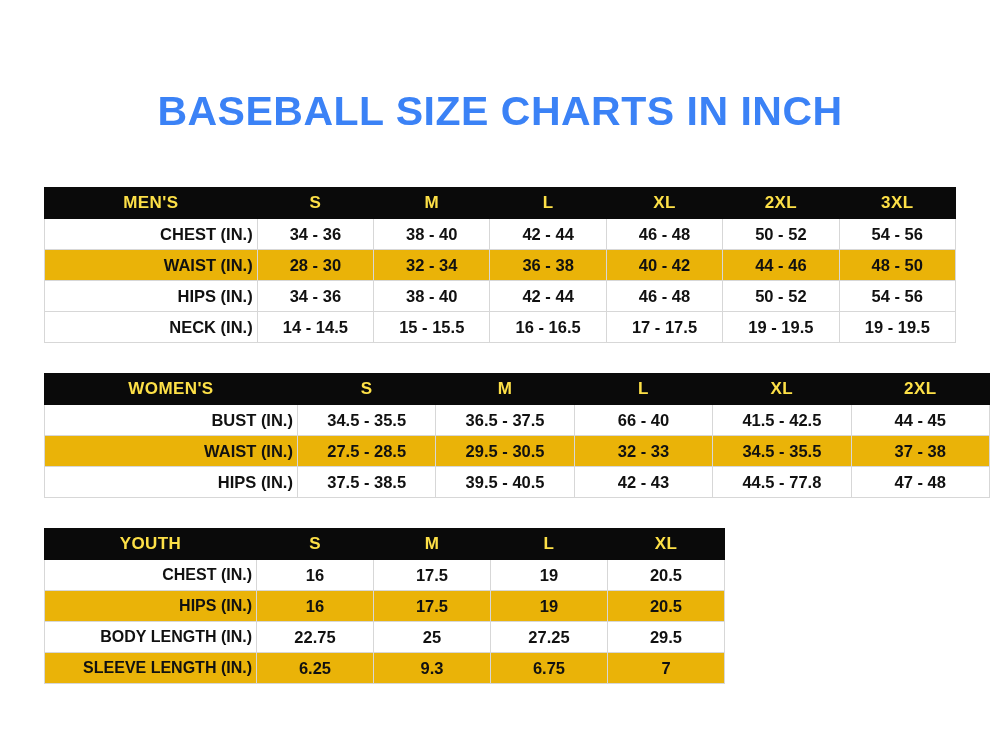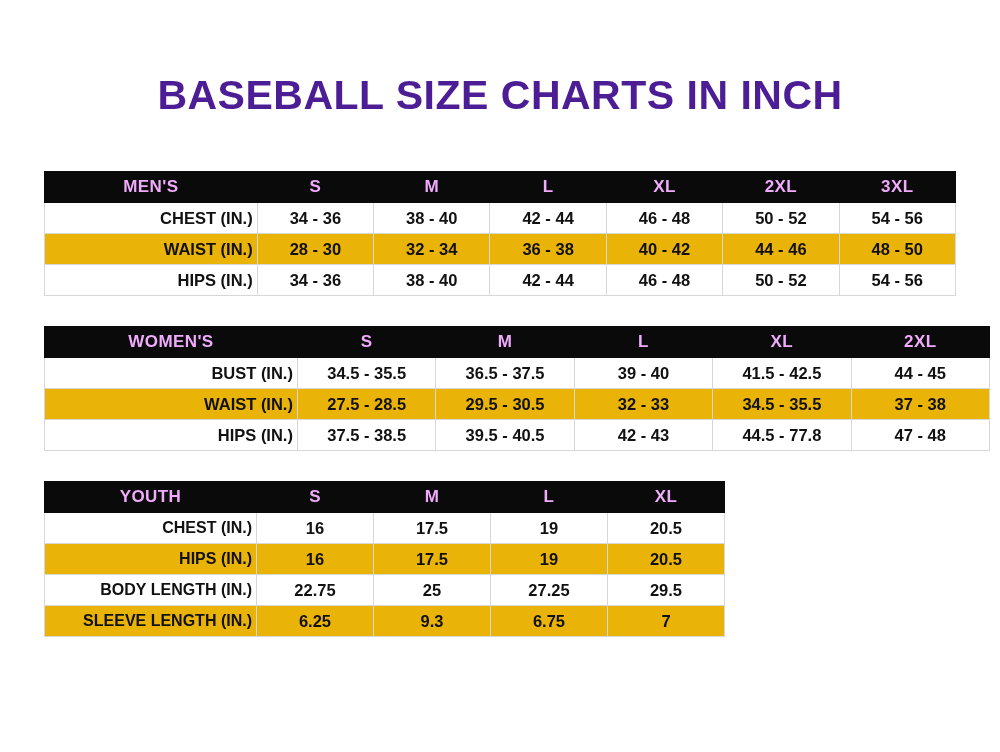--- a/index.html
+++ b/index.html
@@ -18,22 +18,22 @@
     position: relative;
     width: 1000px;
     height: 752px;
     box-sizing: border-box;
   }
   .title {
     text-align: center;
     font-size: 41px;
     font-weight: bold;
     letter-spacing: 0.5px;
-    color: #4c1d95;
-    margin: 0;
+    color: #3b82f6;
+    margin: 16px;
     padding-top: 72px;
   }
   .charts {
     margin-top: 52px;
     padding-left: 44px;
     padding-right: 44px;
   }
   table.size-table {
     border-collapse: collapse;
     table-layout: fixed;
@@ -46,21 +46,21 @@
     height: 31px;
     text-align: center;
     vertical-align: middle;
     font-weight: bold;
     padding: 0 4px;
     box-sizing: border-box;
     white-space: nowrap;
   }
   table.size-table thead th {
     background: #0a0a0a;
-    color: #f0abfc;
+    color: #fde047;
     border: 1px solid #0a0a0a;
     font-size: 17px;
     letter-spacing: 0.4px;
   }
   table.size-table thead th.rowhead {
     text-align: center;
   }
   table.size-table tbody tr.alt td {
     background: #eab308;
   }
@@ -136,20 +136,29 @@
         </tr>
         <tr>
           <td class="rowhead">HIPS (IN.)</td>
           <td>34 - 36</td>
           <td>38 - 40</td>
           <td>42 - 44</td>
           <td>46 - 48</td>
           <td>50 - 52</td>
           <td>54 - 56</td>
         </tr>
+        <tr>
+          <td class="rowhead">NECK (IN.)</td>
+          <td>14 - 14.5</td>
+          <td>15 - 15.5</td>
+          <td>16 - 16.5</td>
+          <td>17 - 17.5</td>
+          <td>19 - 19.5</td>
+          <td>19 - 19.5</td>
+        </tr>
       </tbody>
     </table>
 
     <table class="size-table" id="women-table">
       <colgroup>
         <col class="c-label">
           <col class="c-size">
           <col class="c-size">
           <col class="c-size">
           <col class="c-size">
@@ -163,21 +172,21 @@
           <th>L</th>
           <th>XL</th>
           <th>2XL</th>
         </tr>
       </thead>
       <tbody>
         <tr>
           <td class="rowhead">BUST (IN.)</td>
           <td>34.5 - 35.5</td>
           <td>36.5 - 37.5</td>
-          <td>39 - 40</td>
+          <td>66 - 40</td>
           <td>41.5 - 42.5</td>
           <td>44 - 45</td>
         </tr>
         <tr class="alt">
           <td class="rowhead">WAIST (IN.)</td>
           <td>27.5 - 28.5</td>
           <td>29.5 - 30.5</td>
           <td>32 - 33</td>
           <td>34.5 - 35.5</td>
           <td>37 - 38</td>

